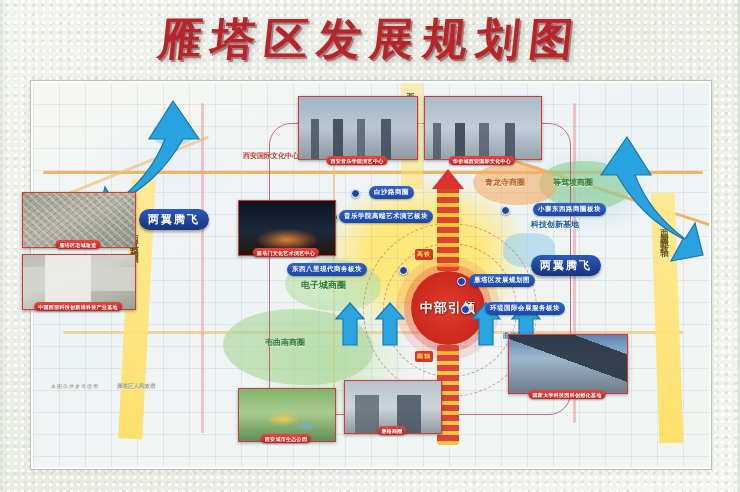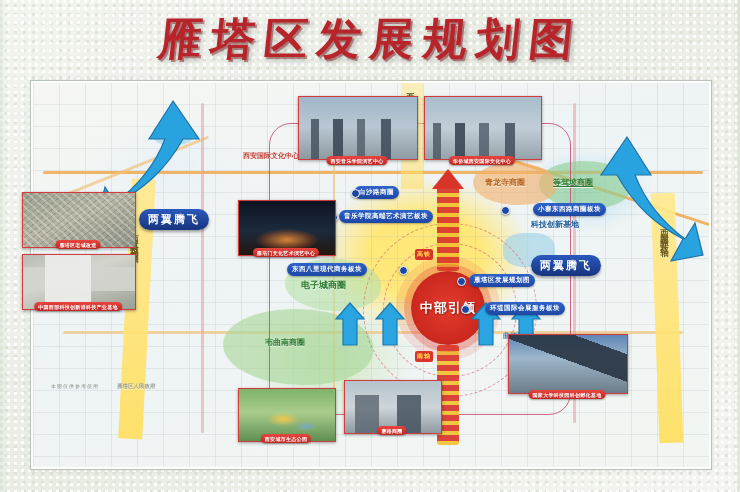--- a/index.html
+++ b/index.html
@@ -210,40 +210,40 @@
     <div class="corridor-arrow" style="top:86px;border-bottom:20px solid #d8342a;"></div>
     <div class="corridor-tag" style="left:382px;top:166px;">高铁</div>
     <div class="corridor-tag" style="left:382px;top:268px;">南轴</div>
     <div class="corridor-tag" style="left:382px;top:336px;">南轴</div>
 
     <div id="core">
       <span id="core-label">中部引领</span>
     </div>
 
     <div class="blue-dot" style="left:318px;top:106px;"></div>
-    <div class="blue-tag" style="left:321px;top:103px;">白沙路商圈</div>
+    <div class="blue-tag" style="left:336px;top:103px;">白沙路商圈</div>
 
     <div class="blue-dot" style="left:296px;top:130px;"></div>
     <div class="blue-tag" style="left:306px;top:127px;">音乐学院高端艺术演艺板块</div>
 
     <div class="blue-dot" style="left:468px;top:123px;"></div>
     <div class="blue-tag" style="left:500px;top:120px;">小寨东西路商圈板块</div>
 
     <div class="blue-dot" style="left:366px;top:183px;"></div>
     <div class="blue-tag" style="left:254px;top:180px;">东西八里现代商务板块</div>
 
     <div class="blue-dot" style="left:424px;top:194px;"></div>
     <div class="blue-tag" style="left:436px;top:191px;">雁塔区发展规划图</div>
 
     <div class="blue-dot" style="left:428px;top:222px;"></div>
     <div class="blue-tag" style="left:452px;top:219px;text-align:right;">环堤国际会展服务板块</div>
 
     <div class="area-label" style="left:210px;top:68px;color:#c43a30;">西安国际文化中心</div>
     <div class="area-label" style="left:452px;top:94px;color:#b8601b;font-size:8px;">青龙寺商圈</div>
-    <div class="area-label" style="left:520px;top:94px;color:#2f7a34;font-size:8px;text-decoration:underline;">等驾坡商圈</div>
+    <div class="area-label" style="left:520px;top:94px;color:#2f7a34;font-size:8px;">等驾坡商圈</div>
     <div class="area-label" style="left:268px;top:196px;color:#2b7a30;font-size:9px;">电子城商圈</div>
     <div class="area-label" style="left:498px;top:136px;color:#1d5f9b;font-size:8px;">科技创新基地</div>
     <div class="area-label" style="left:232px;top:254px;color:#2b7a30;font-size:8px;">韦曲南商圈</div>
     <div class="area-label" style="left:470px;top:248px;color:#3a7fbd;">曲江新区</div>
     <div class="area-label" style="left:84px;top:300px;color:#9aa095;font-size:5.5px;">雁塔区人民政府</div>
 
     <svg class="wing" style="left:62px;top:10px;" width="110" height="150" viewBox="0 0 110 150">
       <path d="M78 8 L104 46 L88 46 C70 78 48 96 22 110 L34 132 L2 126 L10 94 L20 110 C44 92 60 72 70 46 L54 46 Z" fill="#29a3e0" stroke="#1d74a8" stroke-width="1.2"></path>
     </svg>
     <div class="wing-tag" style="left:106px;top:126px;">两翼腾飞</div>

